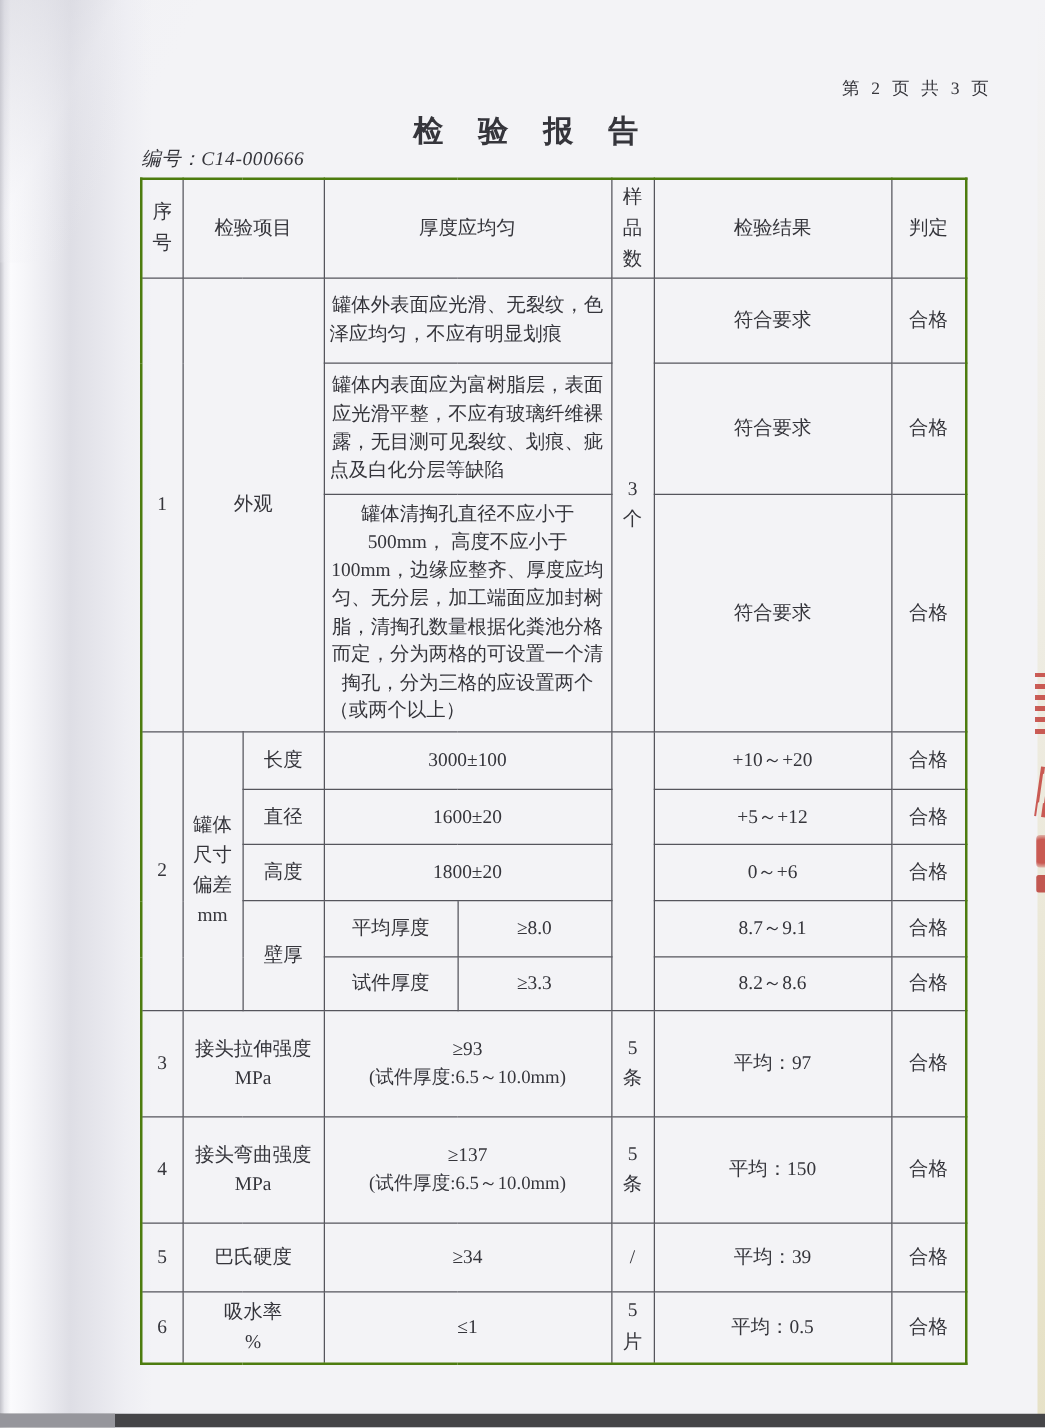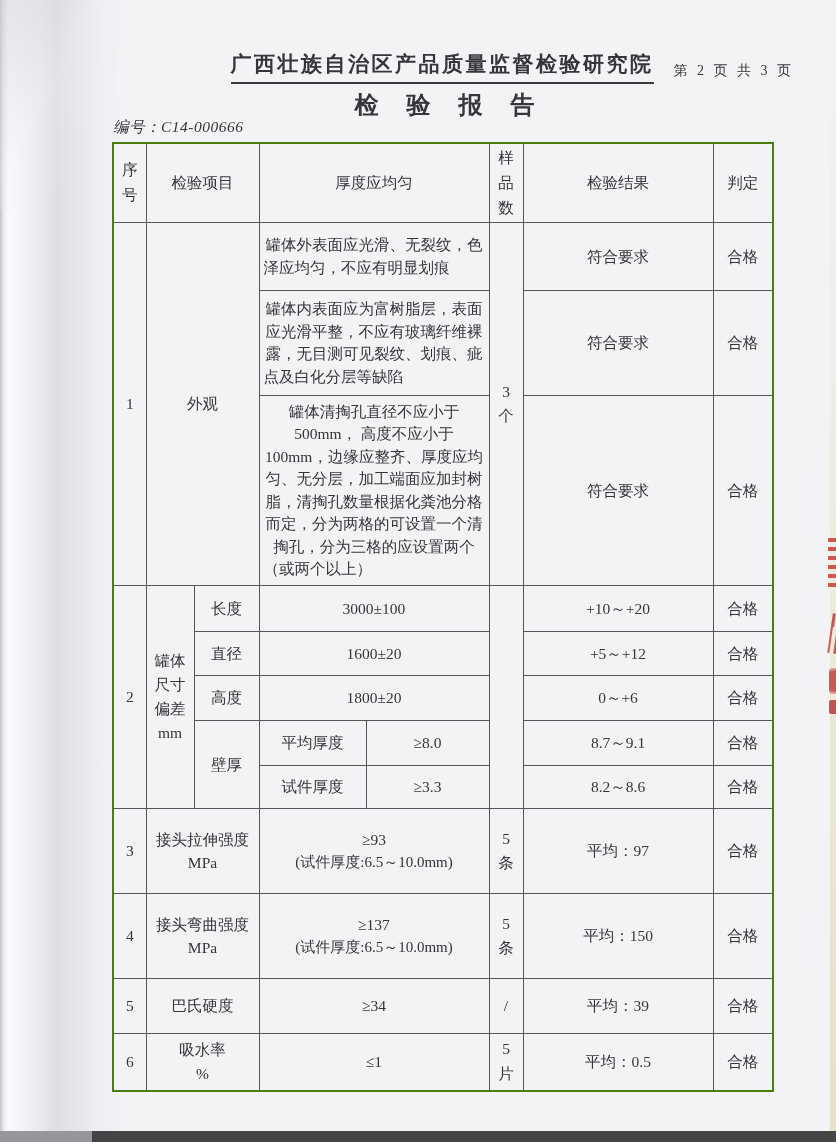--- a/index.html
+++ b/index.html
@@ -28,21 +28,21 @@
   .bottom-edge{position:absolute;left:0;right:0;bottom:0;height:11px;background:#454548;}
   .bottom-edge-left{position:absolute;left:0;bottom:0;width:92px;height:11px;background:#96969c;}
 
   
   .doc-header{position:absolute;left:112px;top:50px;width:660px;text-align:center;}
   .institute{
     display:inline-block;font-size:21px;font-weight:700;letter-spacing:2.5px;
     border-bottom:2px solid #3a3a40;padding-bottom:4px;white-space:nowrap;
   }
   .page-info{position:absolute;right:-22px;top:12px;font-size:14px;letter-spacing:3px;white-space:nowrap;}
-  .doc-title{position:absolute;left:120px;top:89px;width:660px;text-align:center;
+  .doc-title{position:absolute;left:96px;top:89px;width:660px;text-align:center;
     font-size:24px;font-weight:700;letter-spacing:11px;}
   .report-no{position:absolute;left:113px;top:117px;font-size:15.5px;letter-spacing:.5px;font-style:italic;}
 
   
   table.report{
     position:absolute;left:112px;top:142px;
     border-collapse:collapse;table-layout:fixed;width:660px;
     font-size:15.5px;
   }
   table.report td,table.report th{
@@ -77,21 +77,20 @@
 <body>
 
 <div class="scan">
   <div class="left-fold"></div>
   <div class="top-left-curl"></div>
   <div class="right-edge"></div>
   <div class="bottom-edge"></div>
   <div class="bottom-edge-left"></div>
 
   <div class="doc-header">
-    <span class="institute">广西壮族自治区产品质量监督检验研究院</span>
     <span class="page-info">第 2 页 共 3 页</span>
   </div>
   <div class="doc-title">检  验  报  告</div>
   <div class="report-no"><span>编号：</span><span>C14-000666</span></div>
 
   <table class="report">
     <colgroup>
       <col style="width:33px">
         <col style="width:48px">
         <col style="width:65px">

